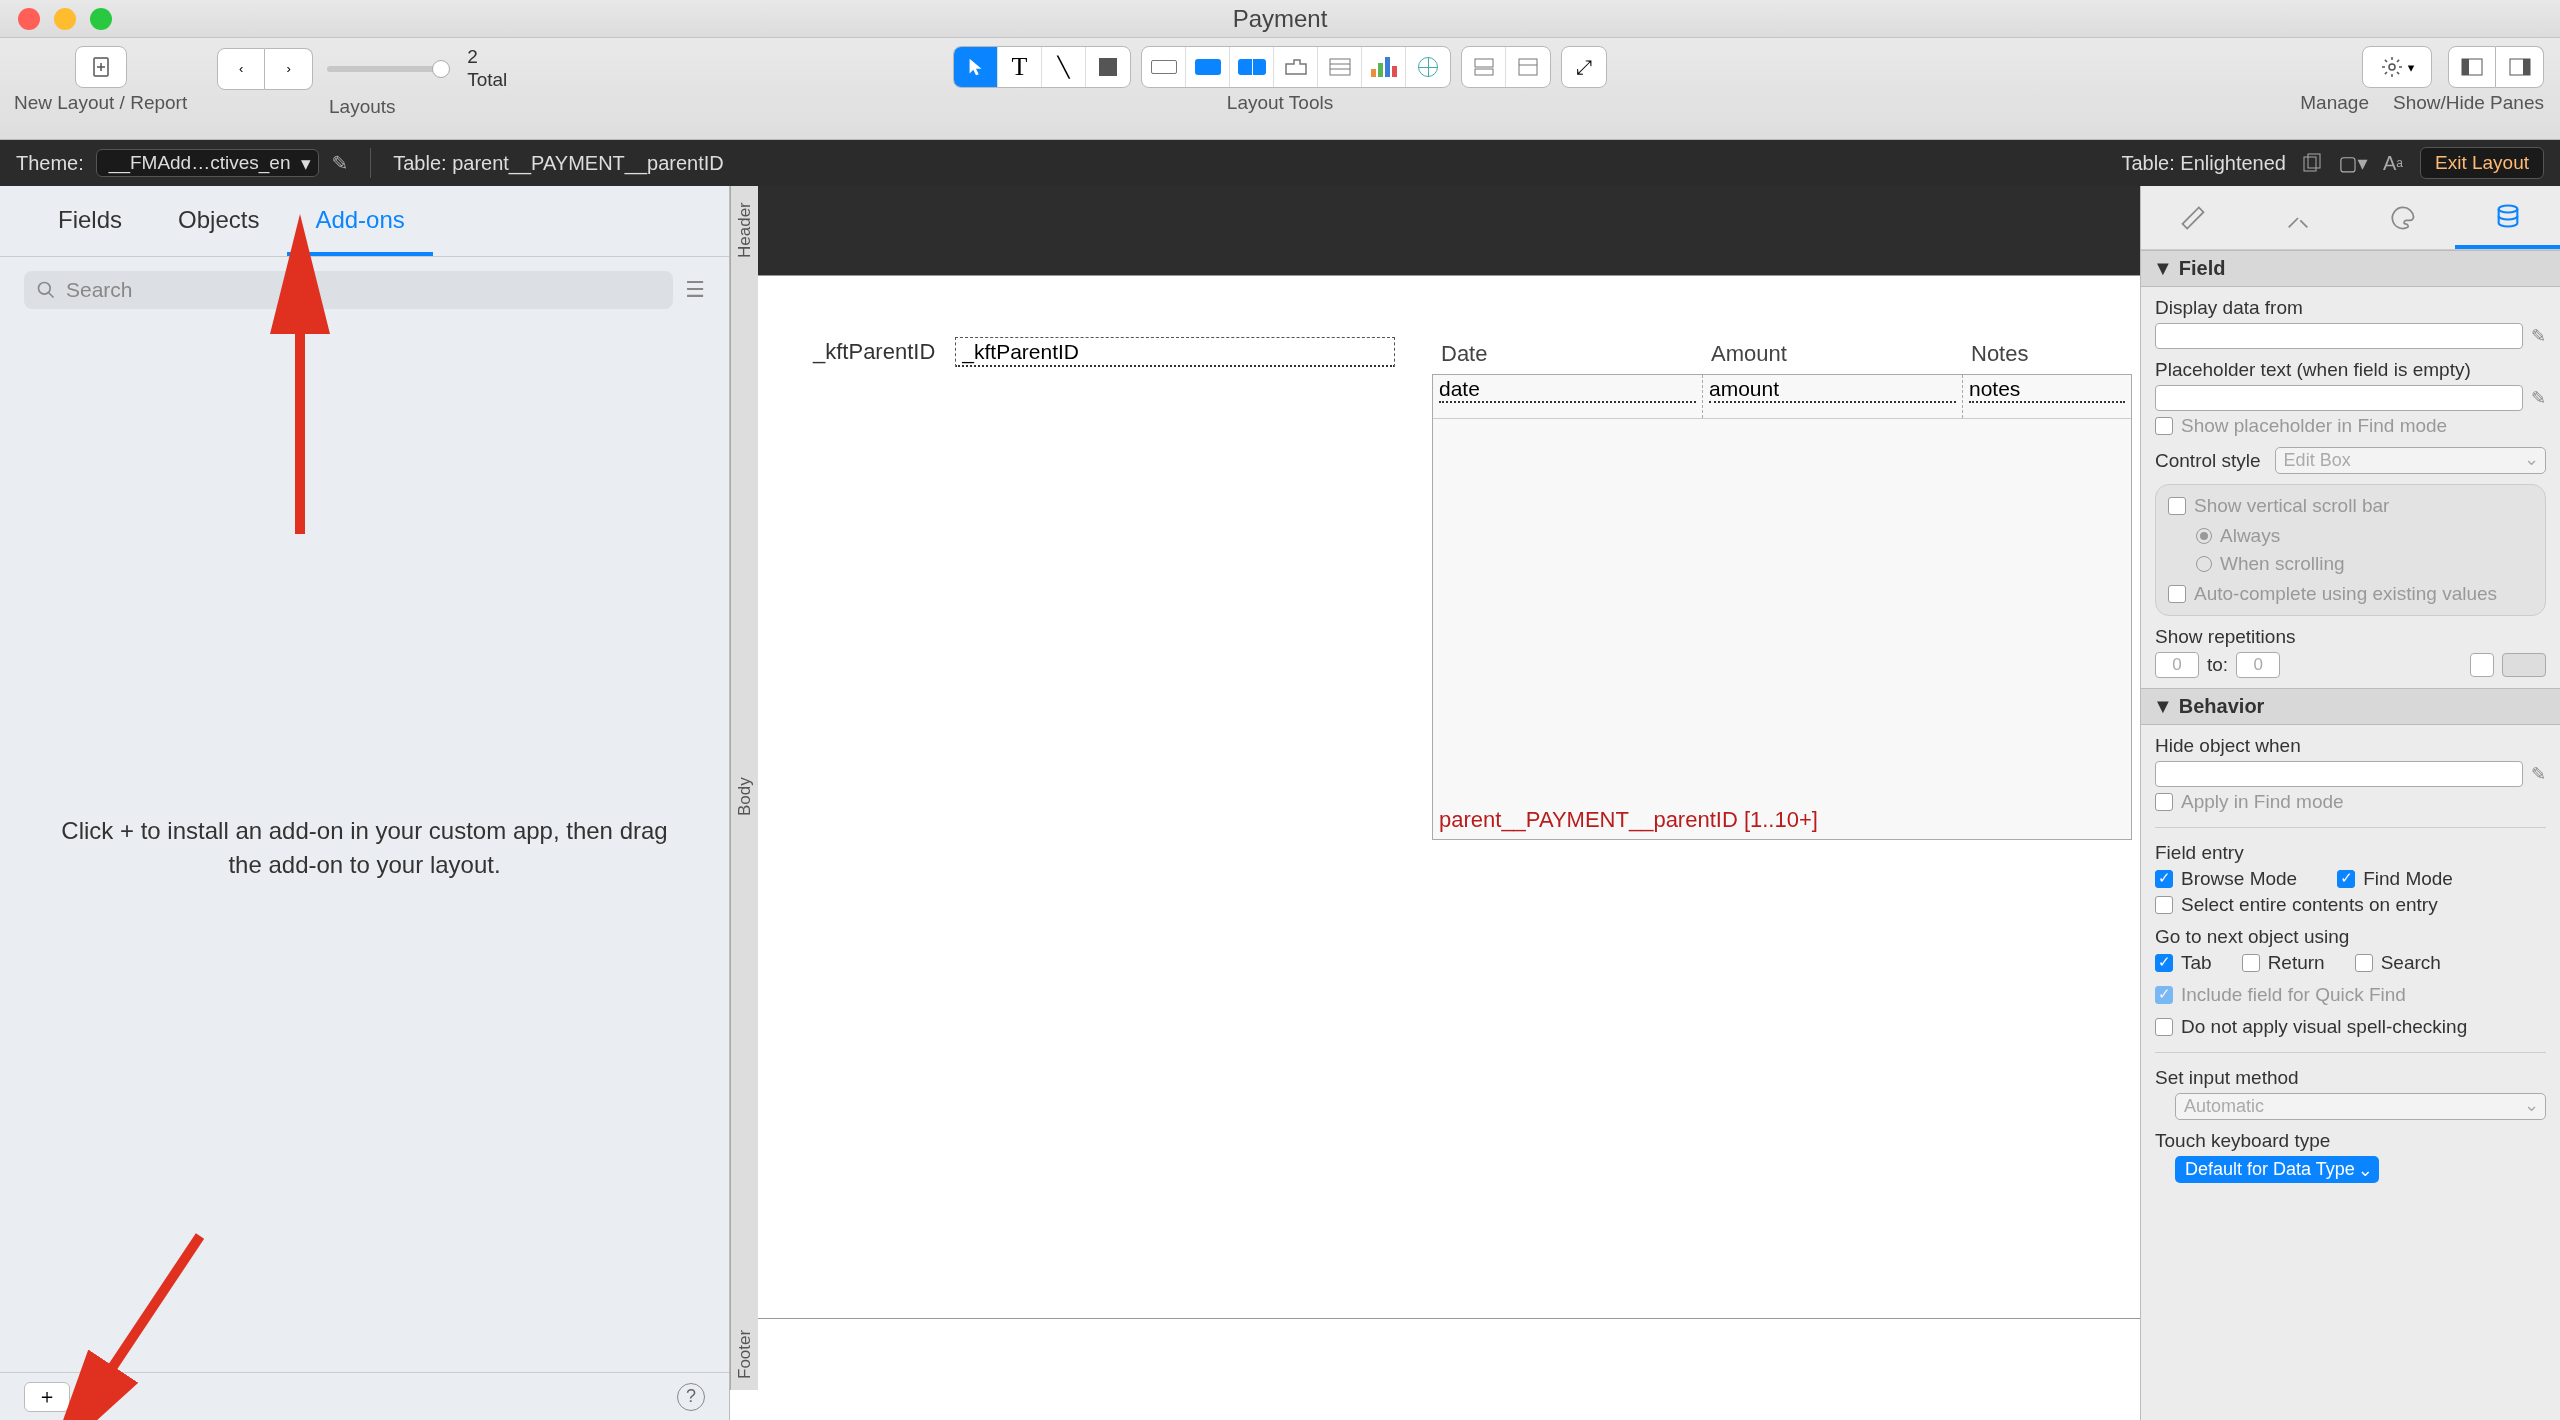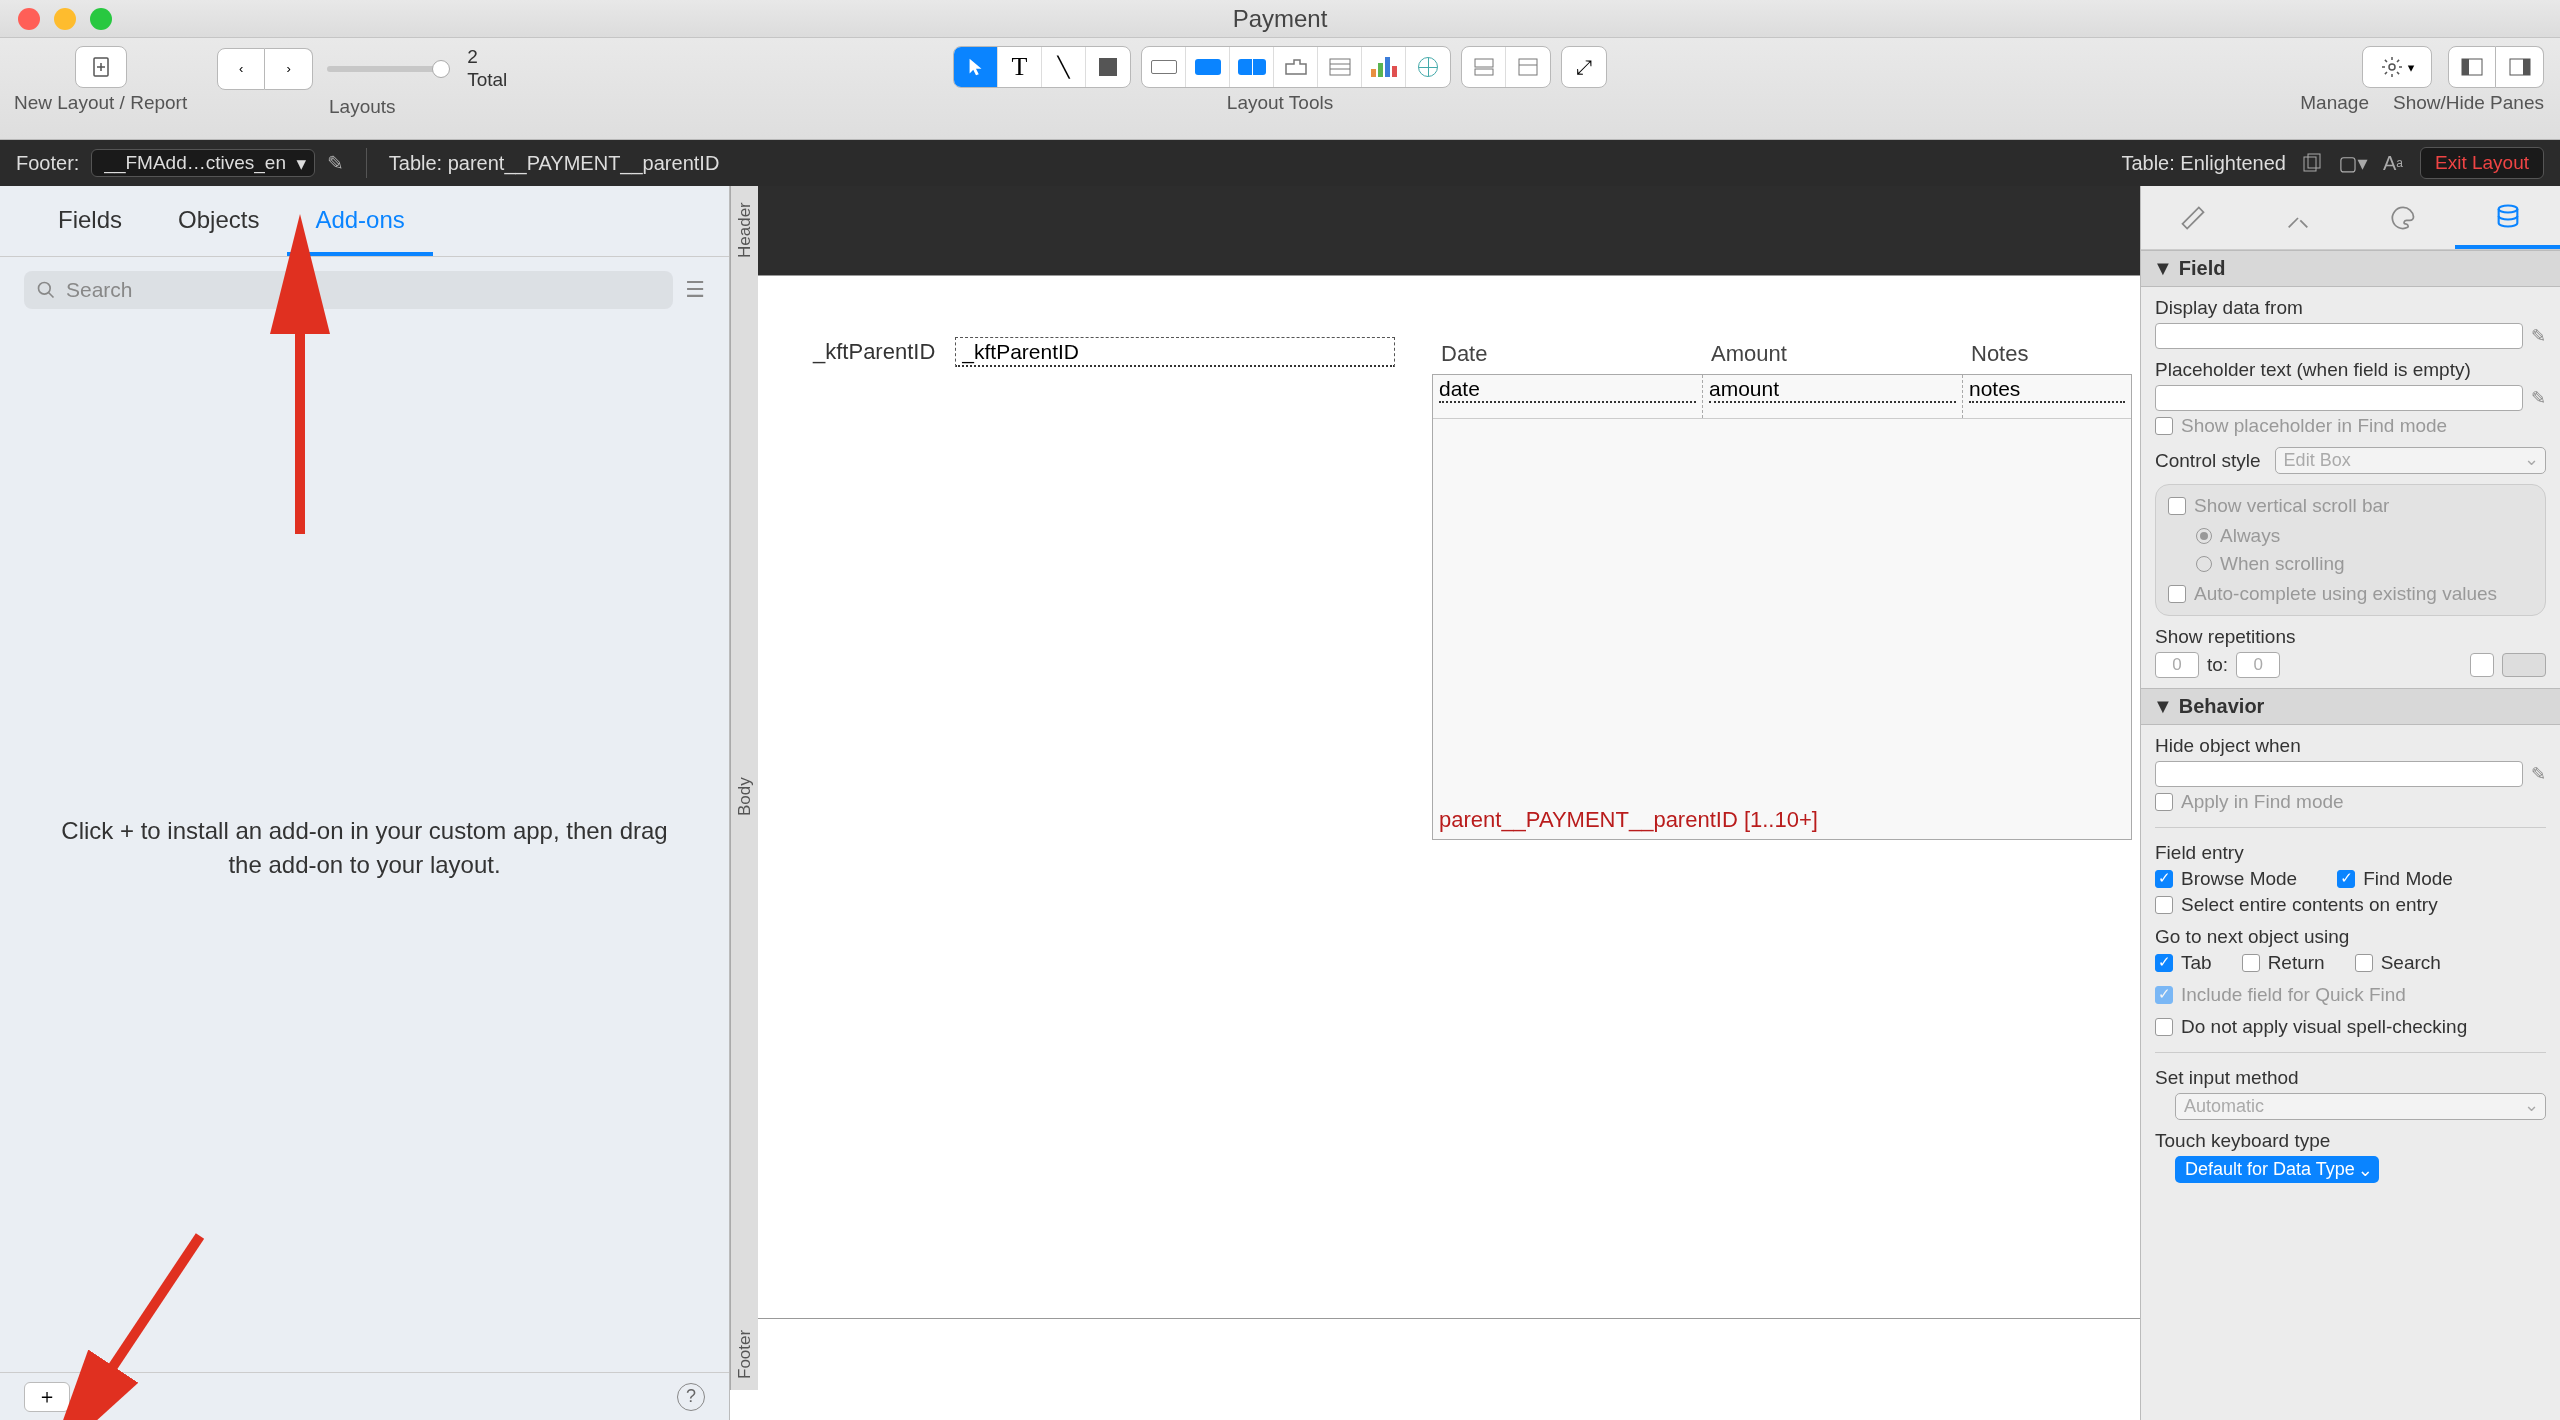--- a/index.html
+++ b/index.html
@@ -43,21 +43,21 @@
 .pane-btns .btn:last-child{border-radius:0 8px 8px 0;border-left:0;}
 .right-labels{display:flex;gap:24px;font-size:19px;color:#555;}
 
 
 .statusbar{height:46px;background:#2b2b2b;color:#ddd;display:flex;align-items:center;padding:0 16px;font-size:20px;gap:12px;position:relative;}
 .layout-select{background:#1a1a1a;border:1px solid #555;border-radius:6px;padding:2px 28px 2px 12px;color:#ddd;font-size:19px;position:relative;}
 .layout-select:after{content:"▾";position:absolute;right:8px;}
 .pencil{color:#aaa;}
 .vdiv{width:1px;height:30px;background:#555;margin:0 10px;}
 .statusbar .right{position:absolute;right:16px;display:flex;align-items:center;gap:14px;}
-.exit-btn{background:#1a1a1a;border:1px solid #555;border-radius:6px;padding:4px 14px;color:#ef4444;font-size:19px;}
+.exit-btn{background:#1a1a1a;border:1px solid #555;border-radius:6px;padding:4px 14px;color:#fdba74;font-size:19px;}
 .small-icon{width:26px;height:26px;display:flex;align-items:center;justify-content:center;color:#aaa;}
 
 
 .main{display:flex;height:calc(100% - 186px);}
 
 
 .left-panel{width:730px;background:#eaeef3;border-right:1px solid #bbb;display:flex;flex-direction:column;position:relative;}
 .tabs{display:flex;gap:0;background:#eaeef3;border-bottom:1px solid #ccc;padding:0 30px;}
 .tab{padding:20px 28px 18px;font-size:24px;color:#333;cursor:pointer;}
 .tab.active{color:#0a84ff;border-bottom:4px solid #0a84ff;}
@@ -271,21 +271,21 @@
       </div>
     </div>
     <div class="right-labels">
       <span>Manage</span>
       <span>Show/Hide Panes</span>
     </div>
   </div>
 </div>
 
 <div class="statusbar">
-  <span>Footer:</span>
+  <span>Theme:</span>
   <div class="layout-select"><span>__FMAdd…ctives_en</span></div>
   <span class="pencil">✎</span>
   <div class="vdiv"></div>
   <span>Table: parent__PAYMENT__parentID</span>
   <div class="right">
     <span>Table: Enlightened</span>
     <div class="small-icon">
         <svg width="22" height="20" viewBox="0 0 22 20">
           <rect x="2" y="4" width="12" height="14" fill="none" stroke="#aaa"></rect>
           <rect x="6" y="1" width="12" height="14" fill="none" stroke="#aaa"></rect>

